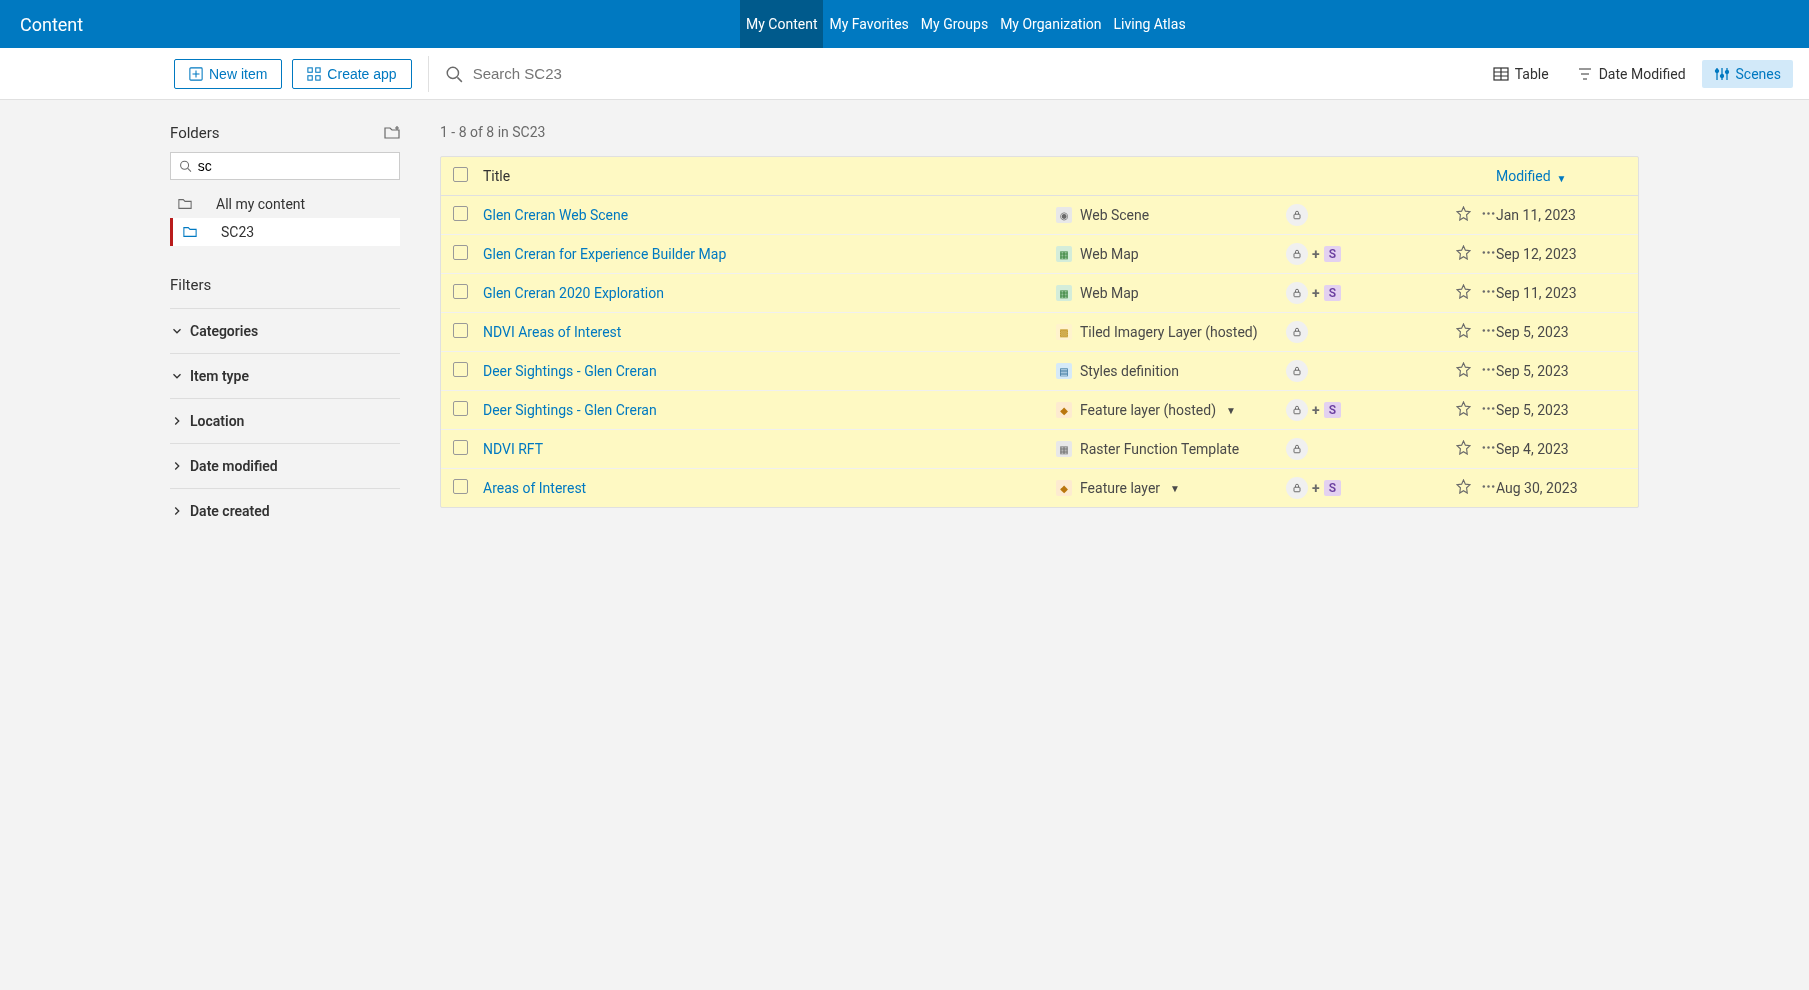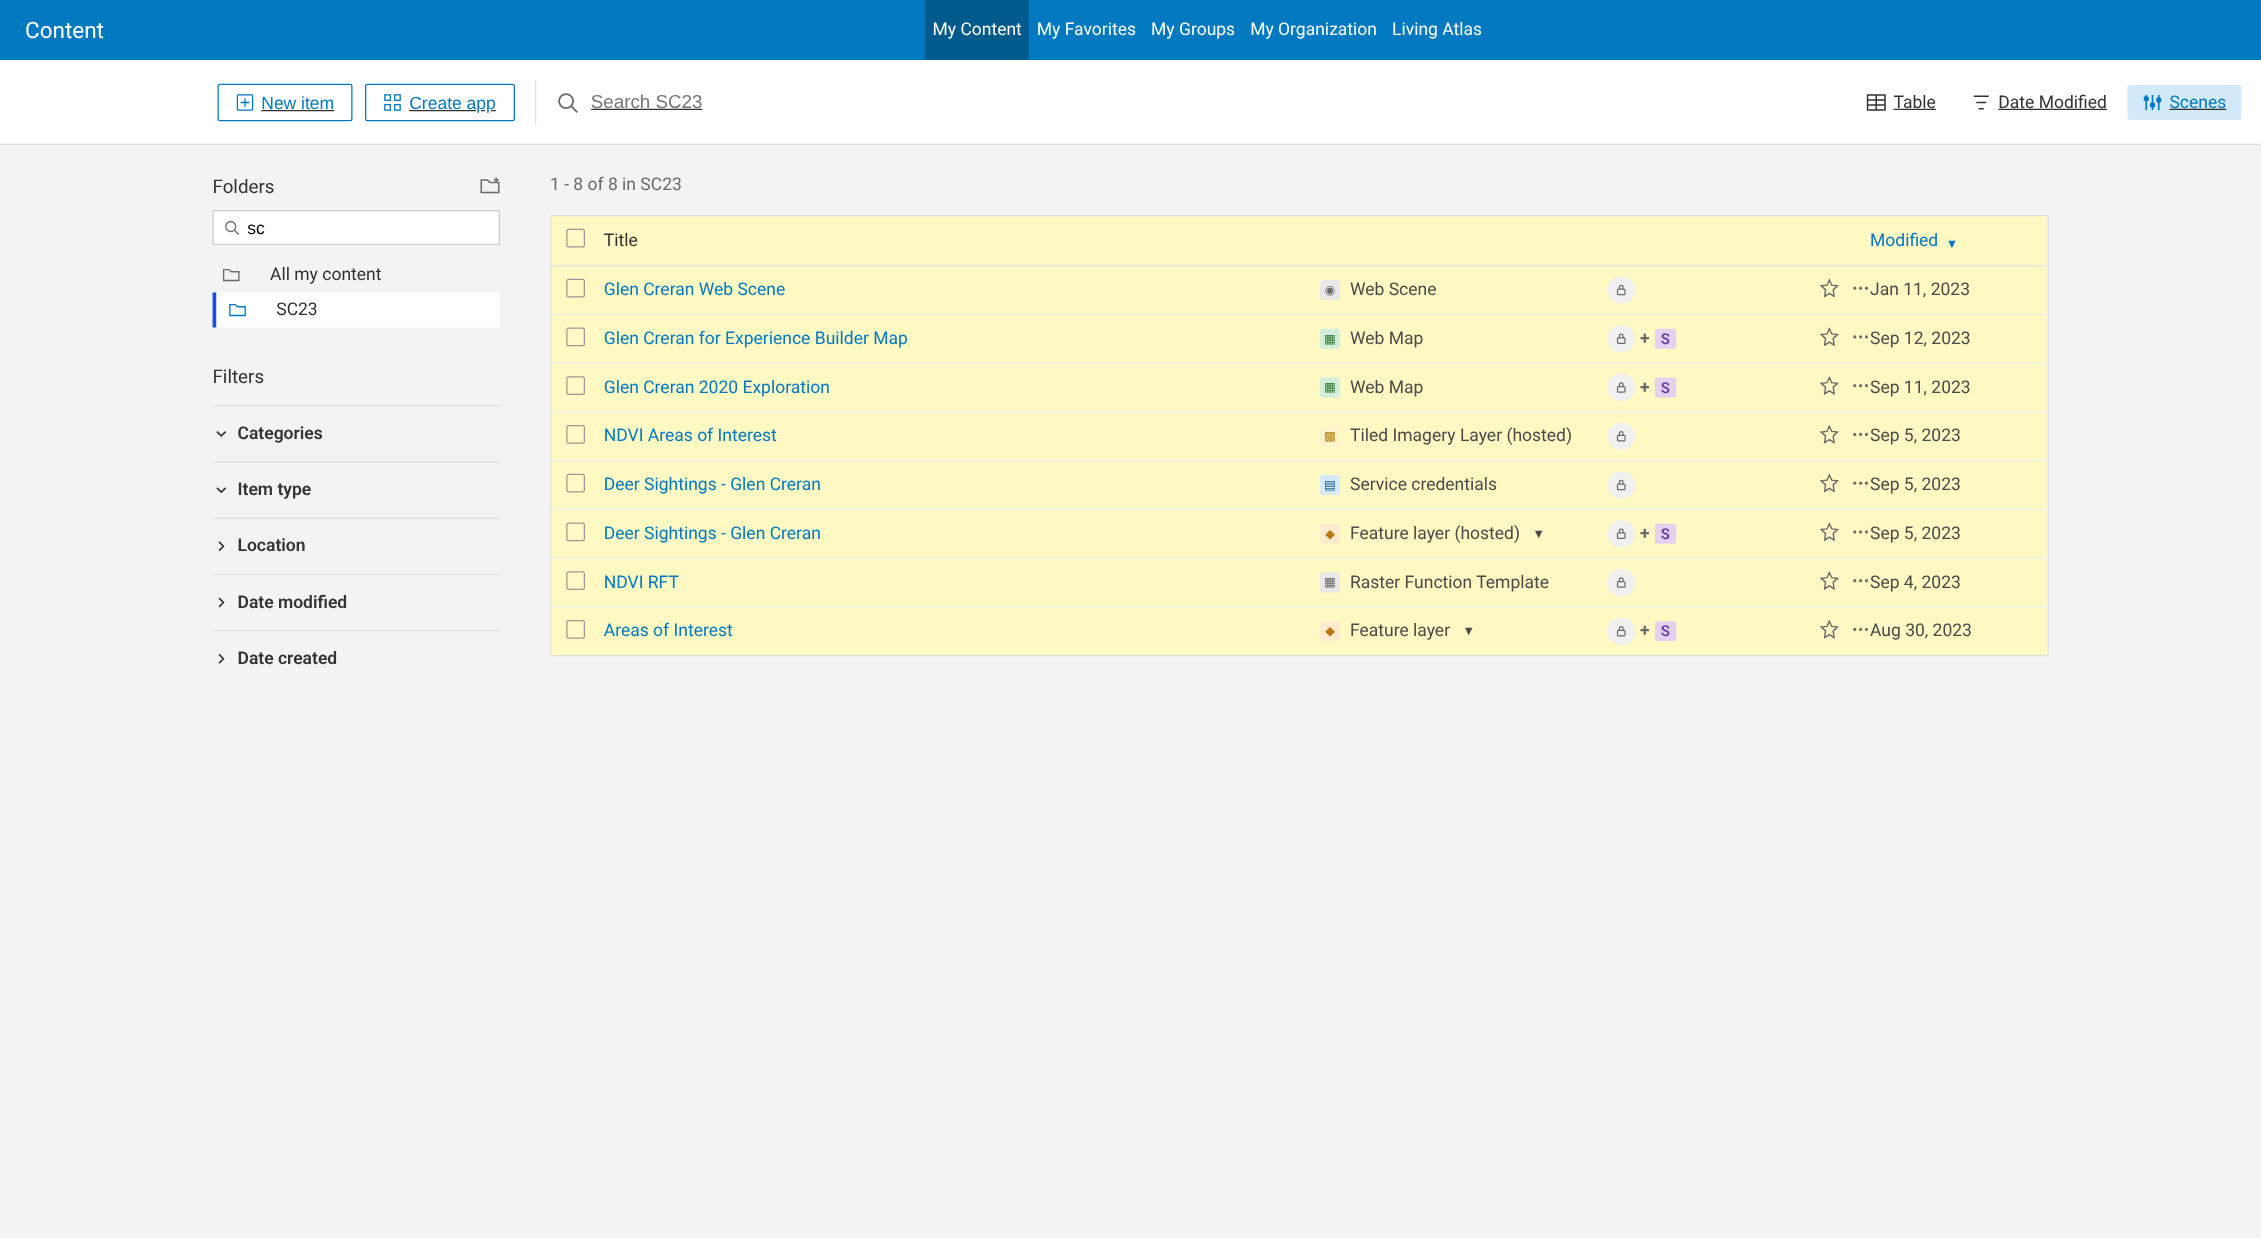--- a/index.html
+++ b/index.html
@@ -2,42 +2,42 @@
 <html><head>
 <meta charset="utf-8">
 <style>
   * { box-sizing: border-box; margin: 0; padding: 0; }
   body { font-family: -apple-system, BlinkMacSystemFont, "Segoe UI", Roboto, Helvetica, Arial, sans-serif; background: #f3f3f3; color: #323232; font-size: 14px; }
   .header { background: #0079c1; color: #fff; display: flex; align-items: stretch; height: 48px; }
   .header-title { padding: 0 20px; display: flex; align-items: center; font-size: 18px; font-weight: 400; width: 740px; flex-shrink: 0; }
   .header-nav { display: flex; flex: 1; }
   .header-tab { padding: 0 6px; display: flex; align-items: center; cursor: pointer; font-size: 14px; color: #fff; }
   .header-tab.active { background: #005a8c; }
-  .toolbar { background: #fff; border-bottom: 1px solid #e0e0e0; display: flex; align-items: center; height: 68px; padding: 0 16px; text-decoration: underline; }
+  .toolbar { background: #fff; border-bottom: 1px solid #e0e0e0; display: flex; align-items: center; height: 52px; padding: 0 16px; }
   .toolbar-left { display: flex; gap: 10px; margin-left: 158px; }
   .btn-outline { border: 1px solid #0079c1; color: #0079c1; background: #fff; padding: 6px 14px; border-radius: 2px; display: flex; align-items: center; gap: 6px; cursor: pointer; font-size: 14px; }
   .btn-outline svg { width: 14px; height: 14px; }
   .toolbar-divider { width: 1px; height: 36px; background: #e0e0e0; margin: 0 16px; }
   .search-wrap { display: flex; align-items: center; flex: 1; color: #6a6a6a; }
   .search-wrap svg { width: 18px; height: 18px; margin-right: 10px; }
   .search-input { border: none; outline: none; font-size: 15px; color: #6a6a6a; width: 300px; }
   .toolbar-right { display: flex; align-items: center; gap: 4px; }
   .toolbar-btn { display: flex; align-items: center; gap: 6px; padding: 6px 12px; cursor: pointer; color: #323232; border-radius: 2px; }
   .toolbar-btn svg { width: 16px; height: 16px; }
   .toolbar-btn.active { background: #d2e9f9; color: #0079c1; }
   .main { display: flex; padding: 0 170px; gap: 40px; }
   .sidebar { width: 230px; flex-shrink: 0; padding-top: 24px; }
   .sidebar-header { display: flex; justify-content: space-between; align-items: center; margin-bottom: 10px; }
   .sidebar-title { font-size: 15px; color: #323232; }
   .folder-search { display: flex; align-items: center; border: 1px solid #ccc; background: #fff; padding: 5px 8px; margin-bottom: 10px; }
   .folder-search svg { width: 14px; height: 14px; margin-right: 6px; color: #6a6a6a; }
   .folder-search input { border: none; outline: none; font-size: 14px; width: 100%; }
   .folder-item { display: flex; align-items: center; gap: 24px; padding: 6px 8px; cursor: pointer; font-size: 14px; color: #323232; }
   .folder-item svg { width: 14px; height: 14px; color: #6a6a6a; }
-  .folder-item.active { background: #fff; border-left: 3px solid #1d4ed8; color: #323232; padding-left: 10px; }
+  .folder-item.active { background: #fff; border-left: 3px solid #b91c1c; color: #323232; padding-left: 10px; }
   .folder-item.active svg { color: #0079c1; }
   .filters-title { margin-top: 30px; font-size: 15px; color: #323232; margin-bottom: 14px; }
   .filter-group { border-top: 1px solid #ddd; padding: 10px 0; }
   .filter-group-header { display: flex; align-items: center; gap: 6px; cursor: pointer; padding: 4px 0; font-weight: 600; font-size: 14px; color: #323232; }
   .filter-group-header svg { width: 14px; height: 14px; }
   .filter-items { padding: 6px 0 2px 24px; }
   .filter-item { padding: 4px 0; font-size: 14px; color: #4a4a4a; cursor: pointer; }
   .content { flex: 1; padding-top: 24px; }
   .results-count { font-size: 14px; color: #6a6a6a; margin-bottom: 16px; }
   .table { background: #fef9c3; border: 1px solid #e0e0e0; border-radius: 2px; }
@@ -329,21 +329,21 @@
                   <circle cx="13" cy="8" r="1.3"></circle>
                 </svg></span>
             </div>
             <div class="col-modified">Sep 5, 2023</div>
           </div>
           <div class="table-row">
             <div class="col-check"><span class="checkbox"></span></div>
             <div class="col-title">Deer Sightings - Glen Creran</div>
             <div class="col-type">
               <span class="type-icon" style="background:#d6eaf8;color:#1f618d;">▤</span>
-              <span>Service credentials</span>
+              <span>Styles definition</span>
             </div>
             <div class="col-share">
               <span class="lock-badge">
                 <svg viewBox="0 0 16 16" fill="none" stroke="currentColor" stroke-width="1.3">
                   <rect x="4" y="7" width="8" height="6" rx="1"></rect>
                   <path d="M6 7V5a2 2 0 0 1 4 0v2"></path>
                 </svg>
               </span>
             </div>
             <div class="col-actions">

